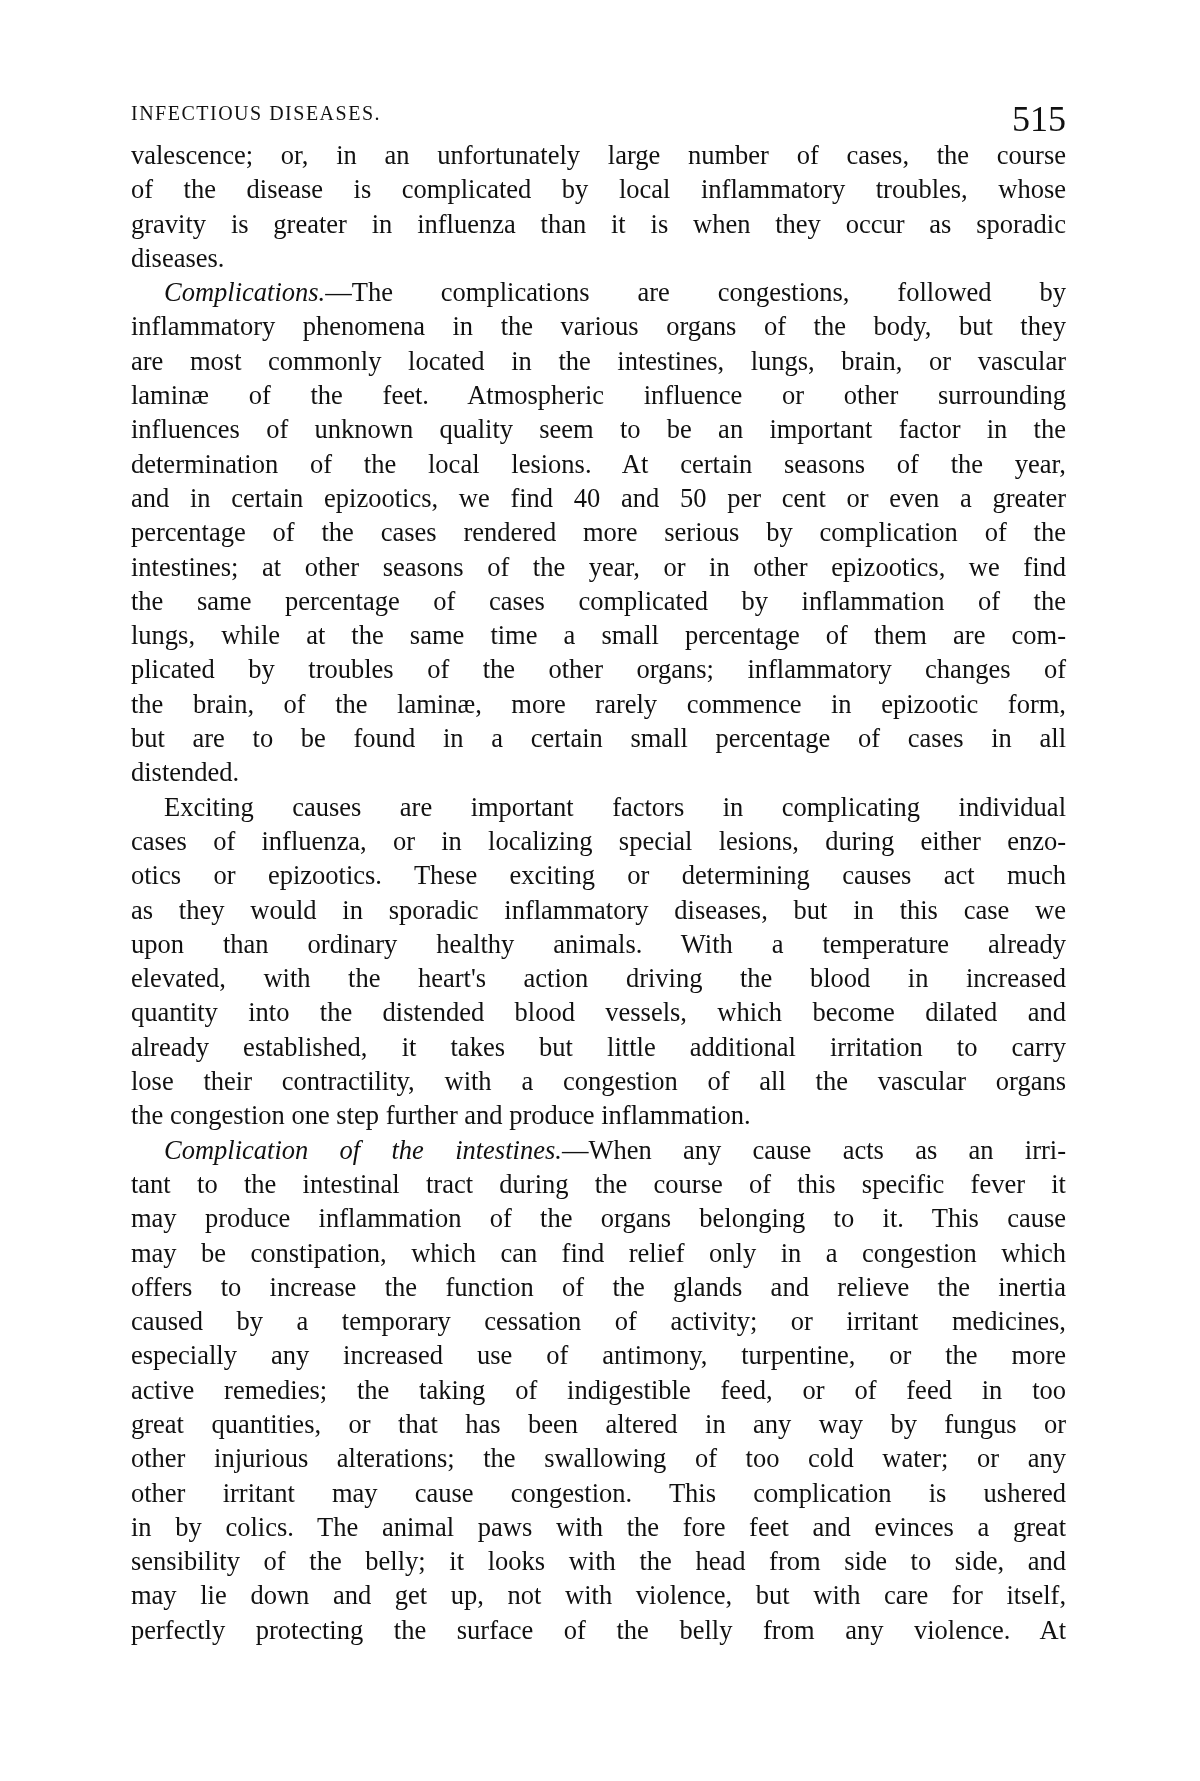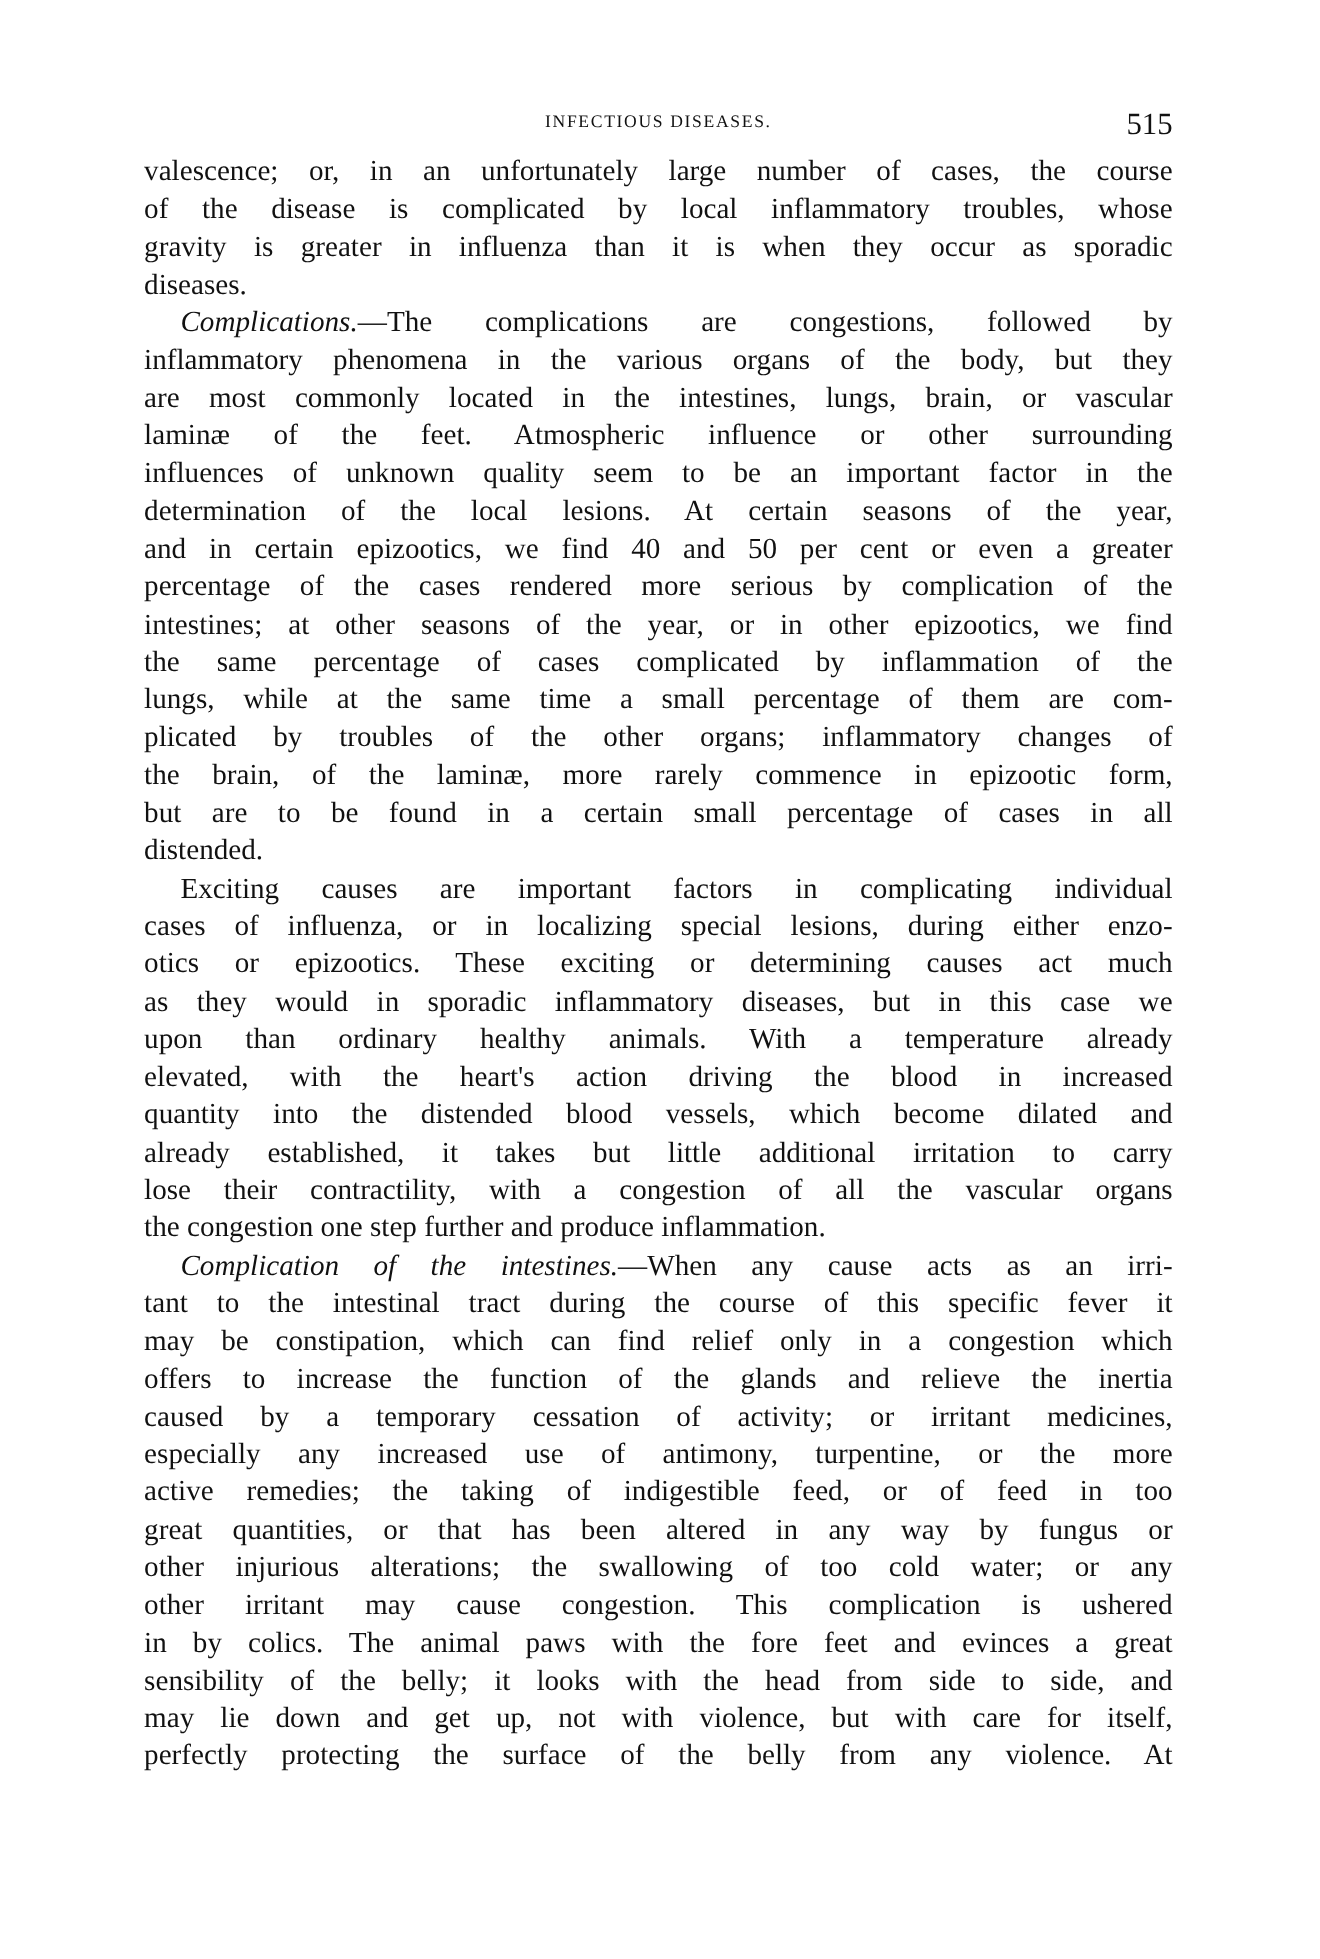--- a/index.html
+++ b/index.html
@@ -26,32 +26,31 @@
       position: absolute;
       top: 98px;
       left: 131px;
       width: 935px;
       height: 40px;
     }
     .running-title {
       position: absolute;
       left: 0;
       width: 100%;
-      text-align: center;
       top: 4px;
-      font-size: 16px;
+      font-size: 20px;
       letter-spacing: 1.5px;
       font-variant: small-caps;
       text-transform: uppercase;
     }
     .page-number {
       position: absolute;
       right: 0;
       top: 0;
-      font-size: 28px;
+      font-size: 36px;
     }
     .body-text {
       position: absolute;
       left: 131px;
       top: 138px;
       width: 935px;
     }
     .line {
       display: block;
       height: 34.3px;
@@ -118,20 +117,21 @@
       <span class="line">elevated, with the heart's action driving the blood in increased</span>
       <span class="line">quantity into the distended blood vessels, which become dilated and</span>
       <span class="line">already established, it takes but little additional irritation to carry</span>
       <span class="line">lose their contractility, with a congestion of all the vascular organs</span>
       <span class="line last">the congestion one step further and produce inflammation.</span>
     </div>
 
     <div>
       <span class="line indent"><span class="italic">Complication of the intestines.</span><span>—When any cause acts as an irri-</span></span>
       <span class="line">tant to the intestinal tract during the course of this specific fever it</span>
+      <span class="line">may produce inflammation of the organs belonging to it.  This cause</span>
       <span class="line">may be constipation, which can find relief only in a congestion which</span>
       <span class="line">offers to increase the function of the glands and relieve the inertia</span>
       <span class="line">caused by a temporary cessation of activity; or irritant medicines,</span>
       <span class="line">especially any increased use of antimony, turpentine, or the more</span>
       <span class="line">active remedies; the taking of indigestible feed, or of feed in too</span>
       <span class="line">great quantities, or that has been altered in any way by fungus or</span>
       <span class="line">other injurious alterations; the swallowing of too cold water; or any</span>
       <span class="line">other irritant may cause congestion.  This complication is ushered</span>
       <span class="line">in by colics.  The animal paws with the fore feet and evinces a great</span>
       <span class="line">sensibility of the belly; it looks with the head from side to side, and</span>

